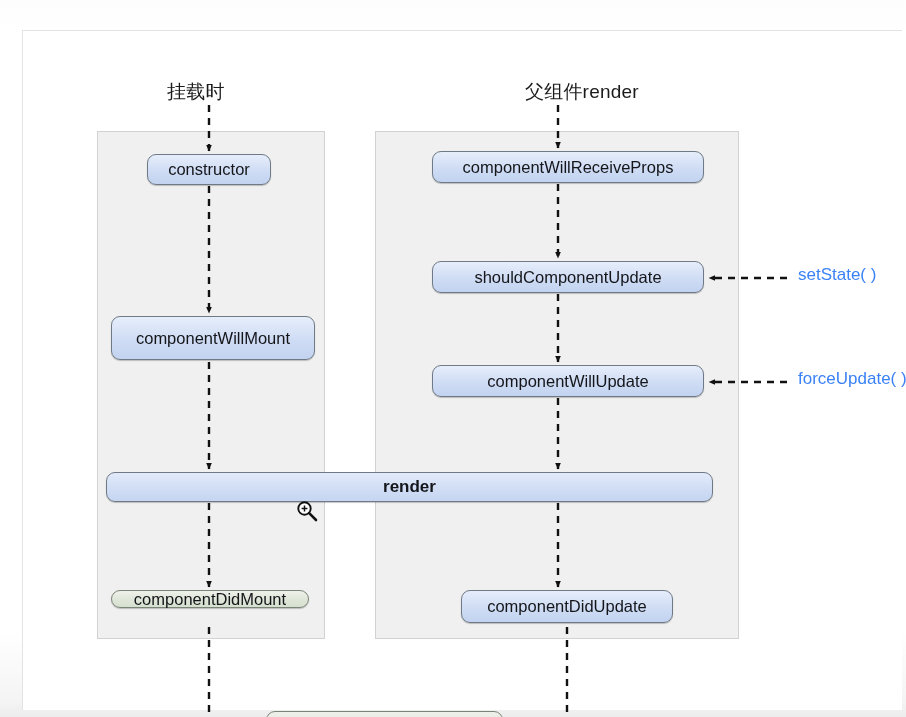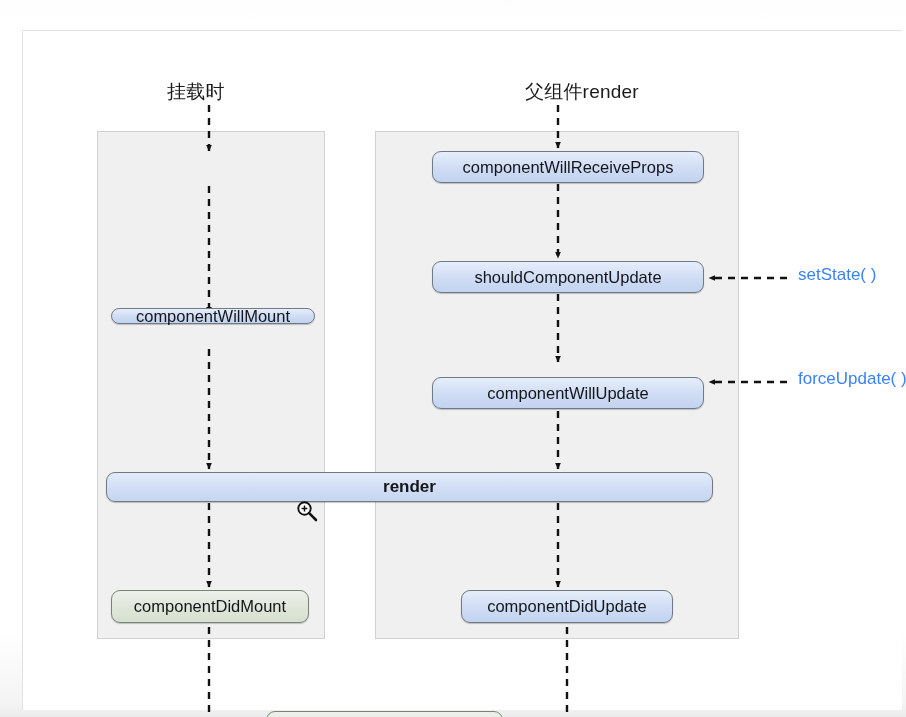--- a/index.html
+++ b/index.html
@@ -74,25 +74,25 @@
     background: linear-gradient(180deg,#eef1ea 0%, #dfe6d9 55%, #d6e0cf 100%);
     border-color: #7b8478;
   }
   .node.wide {
     font-weight: bold;
     font-size: 17px;
     background: linear-gradient(180deg,#e2ebfb 0%, #cfdcf4 60%, #c6d6f1 100%);
   }
 
   #n-constructor { left: 124px; top: 123px; width: 124px; height: 31px; }
-  #n-willmount   { left: 88px;  top: 277px; width: 204px; height: 16px; }
-  #n-didmount    { left: 88px;  top: 559px; width: 198px; height: 33px; }
+  #n-willmount   { left: 88px;  top: 285px; width: 204px; height: 44px; }
+  #n-didmount    { left: 88px;  top: 559px; width: 198px; height: 18px; }
   #n-willrecv    { left: 409px; top: 120px; width: 272px; height: 32px; }
   #n-shouldupd   { left: 409px; top: 230px; width: 272px; height: 32px; }
-  #n-willupdate  { left: 409px; top: 346px; width: 272px; height: 32px; }
+  #n-willupdate  { left: 409px; top: 334px; width: 272px; height: 32px; }
   #n-didupdate   { left: 438px; top: 559px; width: 212px; height: 33px; }
   #n-render      { left: 83px;  top: 441px; width: 607px; height: 30px; }
   #n-willunmount { left: 243px; top: 680px; width: 237px; height: 32px; }
 
   
   .trigger-label {
     position: absolute;
     font-size: 17px;
     color: #3b82f6;
     white-space: nowrap;
@@ -149,20 +149,21 @@
         <path d="M764,351 L686,351"></path>
 
         <path d="M186,596 L186,697 L239,697"></path>
         <path d="M544,596 L544,697 L485,697"></path>
       </g>
     </svg>
 
     <div class="col-title" id="title-mount">挂载时</div>
     <div class="col-title" id="title-update">父组件render</div>
 
+    <div class="node blue" id="n-constructor">constructor</div>
     <div class="node blue" id="n-willmount">componentWillMount</div>
     <div class="node green" id="n-didmount">componentDidMount</div>
 
     <div class="node blue" id="n-shouldupd">shouldComponentUpdate</div>
     <div class="node blue" id="n-willrecv">componentWillReceiveProps</div>
     <div class="node blue" id="n-willupdate">componentWillUpdate</div>
     <div class="node blue" id="n-didupdate">componentDidUpdate</div>
 
     <div class="node wide" id="n-render">render</div>
     <div class="node green" id="n-willunmount">componentWillUnmount</div>

